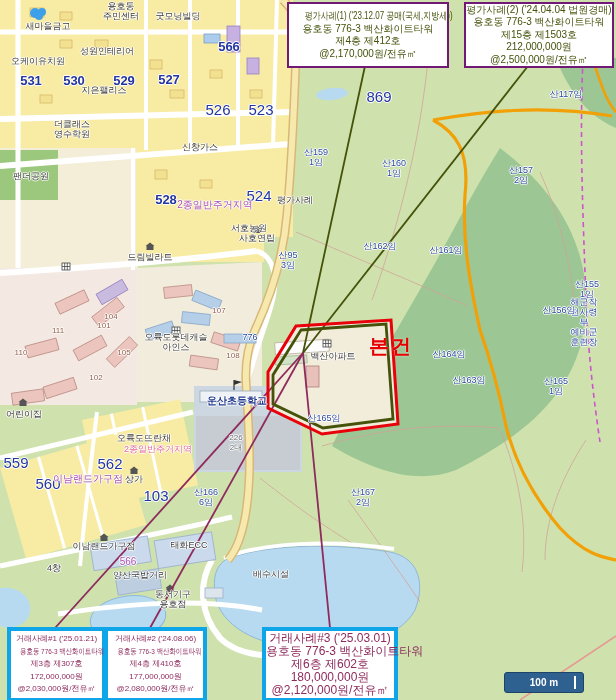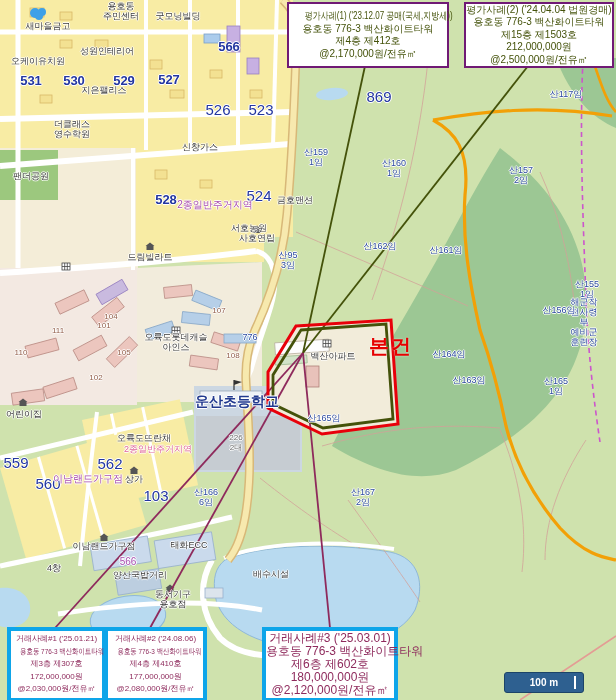--- a/index.html
+++ b/index.html
@@ -9,21 +9,21 @@
   
   #labels div{position:absolute;transform:translate(-50%,-50%);white-space:pre-line;text-align:center;
     line-height:10px;font-size:9px;color:#3a3a3a;pointer-events:none;
     text-shadow:-1px 0 #fff,1px 0 #fff,0 -1px #fff,0 1px #fff;}
   #labels div.p{color:#2d4ba0;}
   #labels div.n{color:#2336a0;font-weight:bold;font-size:13px;}
   #labels div.n2{color:#2336a0;font-weight:normal;font-size:15px;}
   #labels div.z{color:#a94fb0;font-size:10px;}
   #labels div.zp{color:#e0679c;font-size:9px;}
   #labels div.a{color:#93604c;font-size:8px;}
-  #labels div.s{color:#21398e;font-size:14px;font-weight:bold;}
+  #labels div.s{color:#21398e;font-size:10px;font-weight:bold;}
   #labels div.g{color:#6f6f6f;font-size:8px;}
   
   .case{position:absolute;background:#fff;text-align:center;display:flex;flex-direction:column;
         justify-content:center;z-index:5;}
   .case div{white-space:nowrap;}
   .case.top{border:2px solid #701a75;color:#44520a;font-size:10px;line-height:12.5px;}
   .case.bot{border:4px solid #0ea5e9;color:#8e2a5c;font-size:8px;line-height:12.5px;}
   .case.b3{font-size:12px;line-height:13px;}
   .case .sq{transform:scaleX(.8);}
   #bongun{position:absolute;left:369px;top:336px;color:#e60000;font-size:20px;font-weight:bold;
@@ -282,21 +282,21 @@
       <div style="left: 178px; top: 16px;">굿모닝빌딩</div>
       <div style="left: 38px; top: 61px;">오케이유치원</div>
       <div style="left: 107px; top: 51px;">성원인테리어</div>
       <div style="left: 104px; top: 90px;">지은팰리스</div>
       <div style="left: 72px; top: 129px;">더클래스
 영수학원</div>
       <div style="left: 31px; top: 176px;">팬더공원</div>
       <div style="left: 200px; top: 147px;">신창가스</div>
       <div style="left: 150px; top: 257px;">드림빌라트</div>
       <div style="left: 257px; top: 238px;">사호연립</div>
-      <div style="left: 295px; top: 200px;">금호맨션</div>
+      <div style="left: 295px; top: 200px;">평가사례</div>
       <div style="left: 249px; top: 228px;">서호농원</div>
       <div style="left: 176px; top: 342px;">오륙도롯데캐슬
 아인스</div>
       <div class="s" style="left: 237px; top: 401px;">운산초등학교</div>
       <div style="left: 333px; top: 356px;">백산아파트</div>
       <div style="left: 24px; top: 414px;">어린이집</div>
       <div style="left: 144px; top: 438px;">오륙도뜨란채</div>
       <div style="left: 134px; top: 479px;">상가</div>
       <div style="left: 189px; top: 545px;">태화ECC</div>
       <div style="left: 173px; top: 599px;">동서기구

